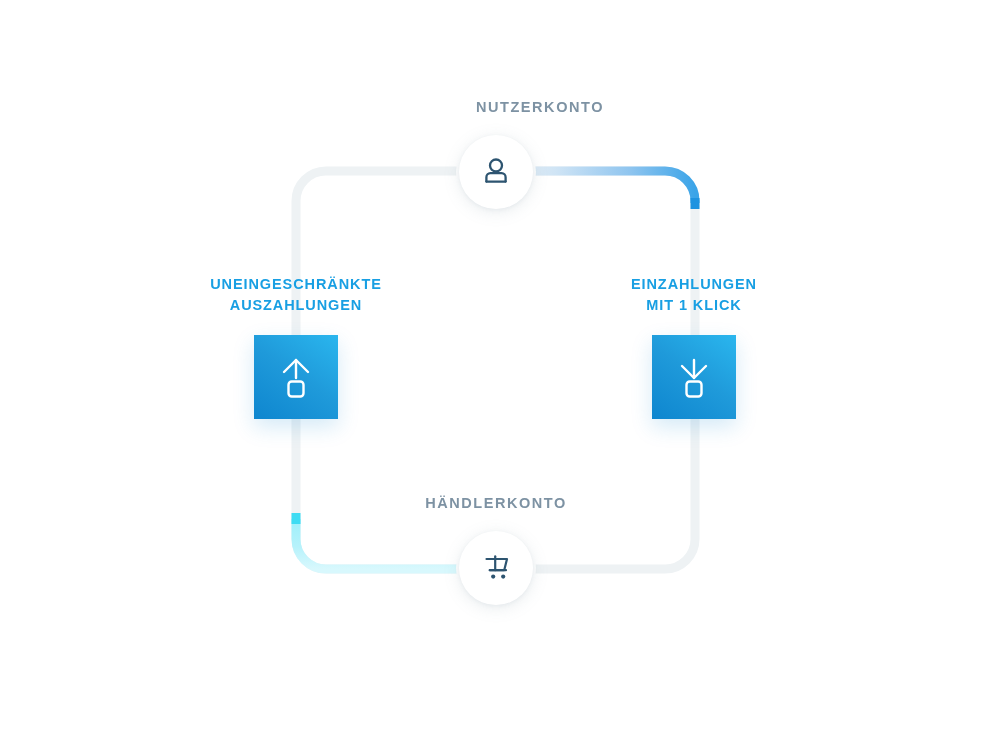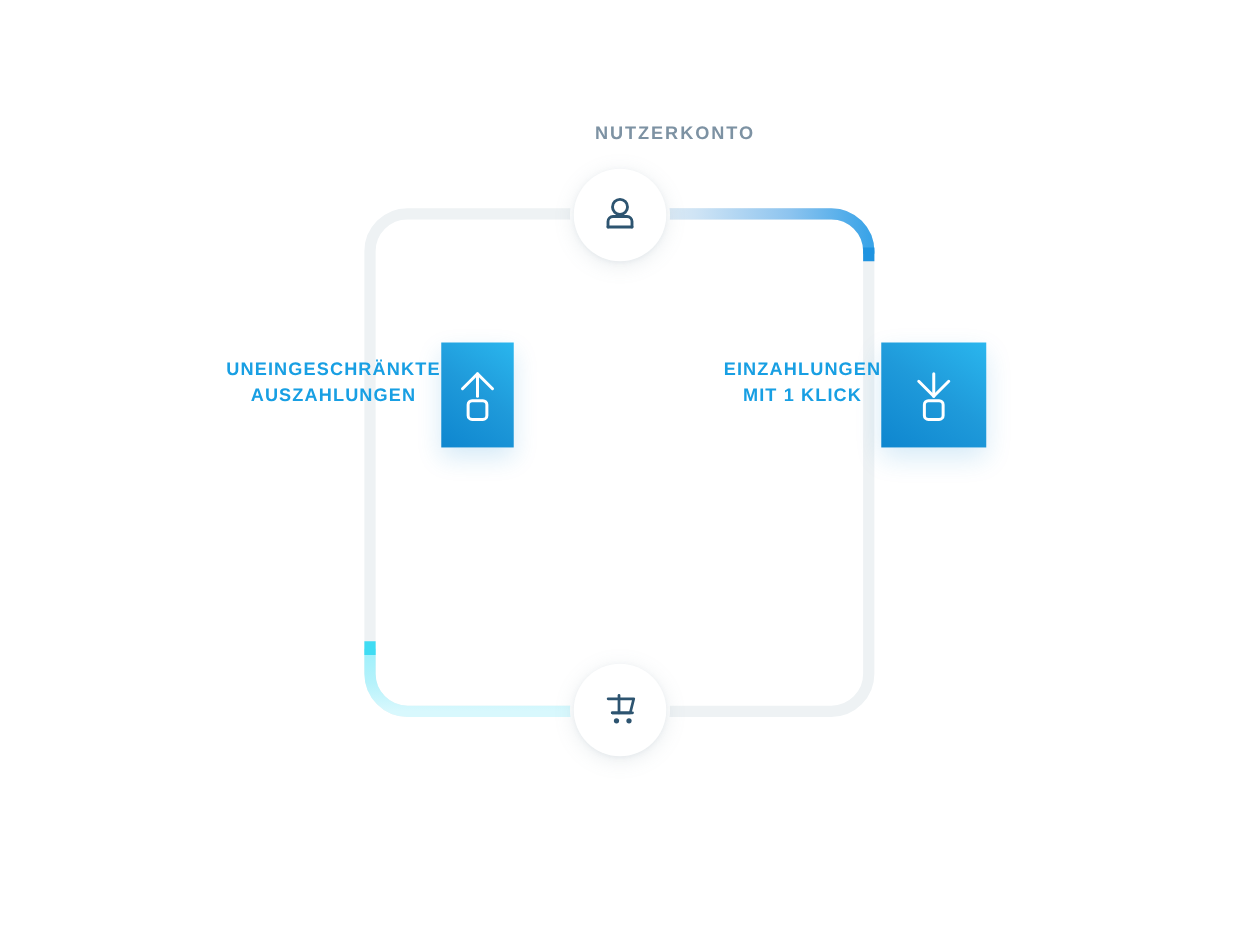--- a/index.html
+++ b/index.html
@@ -58,21 +58,21 @@
     justify-content: center;
   }
   #node-user     { left: 459px; top: 135px; }
   #node-merchant { left: 459px; top: 531px; }
 
   
   .feature {
     position: absolute;
     width: 230px;
     display: flex;
-    flex-direction: row;
+    flex-direction: column;
     align-items: center;
   }
   #feature-payouts  { left: 181px; top: 274px; }
   #feature-biometric{ left: 381px; top: 274px; }
   #feature-deposits { left: 579px; top: 274px; align-items: center; }
 
   .feature-label {
     font-size: 14.5px;
     font-weight: 700;
     letter-spacing: 0.9px;
@@ -161,20 +161,21 @@
 MIT 1 KLICK</div>
     <div class="feature-tile tile-blue">
       <svg width="46" height="46" viewBox="0 0 46 46">
         <line x1="23" y1="6" x2="23" y2="24" stroke="#ffffff" stroke-width="2.4" stroke-linecap="round"></line>
         <polyline points="11,12 23,24 35,12" fill="none" stroke="#ffffff" stroke-width="2.4" stroke-linecap="round" stroke-linejoin="round"></polyline>
         <rect x="15.5" y="27.5" width="15" height="15" rx="3.2" ry="3.2" fill="none" stroke="#ffffff" stroke-width="2.4"></rect>
       </svg>
     </div>
   </div>
 
+  <div class="account-heading" id="heading-merchant">HÄNDLERKONTO</div>
 
   <div class="account-node" id="node-merchant">
     <svg width="36" height="36" viewBox="0 0 36 36">
       <path d="M 8.5 9 L 29 9 L 26.2 20.2 L 11.8 20.2" fill="none" stroke="#2d5470" stroke-width="2.2" stroke-linejoin="round" stroke-linecap="round"></path>
       <line x1="11.8" y1="20.2" x2="28" y2="20.2" stroke="#2d5470" stroke-width="2.2" stroke-linecap="round"></line>
       <line x1="17.2" y1="6.3" x2="17.2" y2="20.2" stroke="#2d5470" stroke-width="2.2" stroke-linecap="round"></line>
       <circle cx="15.2" cy="26.6" r="2.1" fill="#2d5470"></circle>
       <circle cx="25.2" cy="26.6" r="2.1" fill="#2d5470"></circle>
     </svg>
   </div>

